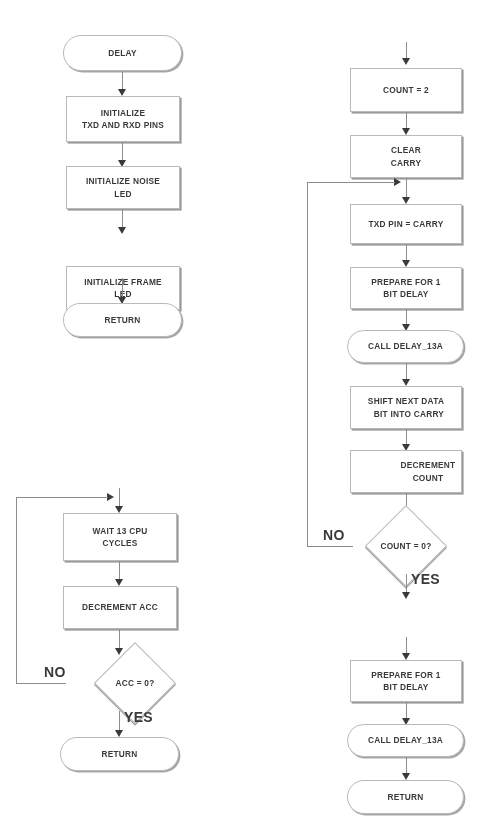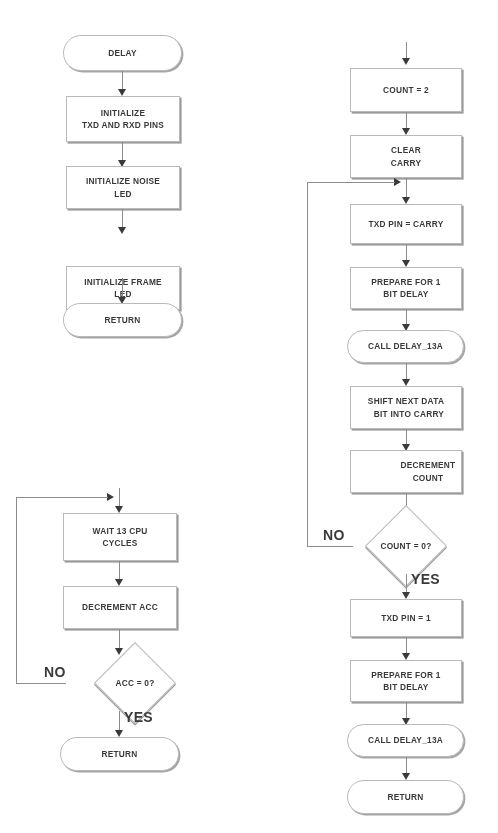--- a/index.html
+++ b/index.html
@@ -222,21 +222,20 @@
 
   <div class="hline" style="left:307px; top:546px; width:46px; height:1px;"></div>
   <div class="vline" style="left:307px; top:182px; width:1px; height:364px;"></div>
   <div class="hline" style="left:307px; top:182px; width:88px; height:1px;"></div>
   <div class="edge-label" style="left:323px; top:527px;">NO</div>
 
   <div class="vline" style="left:406px; top:574px; width:1px; height:22px;"></div>
   <div class="arrow-down" style="left:402px; top:592px;"></div>
   <div class="edge-label" style="left:411px; top:571px;">YES</div>
 
-  <div class="node process" style="left:350px; top:599px; width:112px; height:38px;">TXD PIN = 1</div>
 
   <div class="vline" style="left:406px; top:637px; width:1px; height:21px;"></div>
   <div class="arrow-down" style="left:402px; top:653px;"></div>
 
   <div class="node process" style="left:350px; top:660px; width:112px; height:42px; white-space:pre-line;">PREPARE FOR 1
 BIT DELAY</div>
 
   <div class="vline" style="left:406px; top:702px; width:1px; height:21px;"></div>
   <div class="arrow-down" style="left:402px; top:718px;"></div>
 

